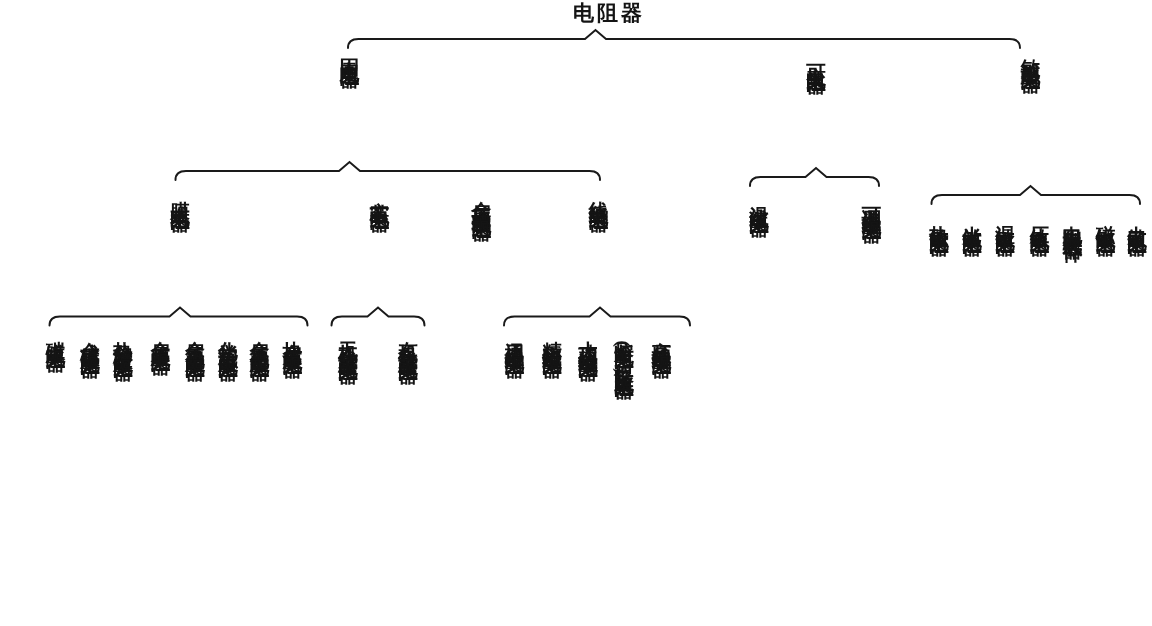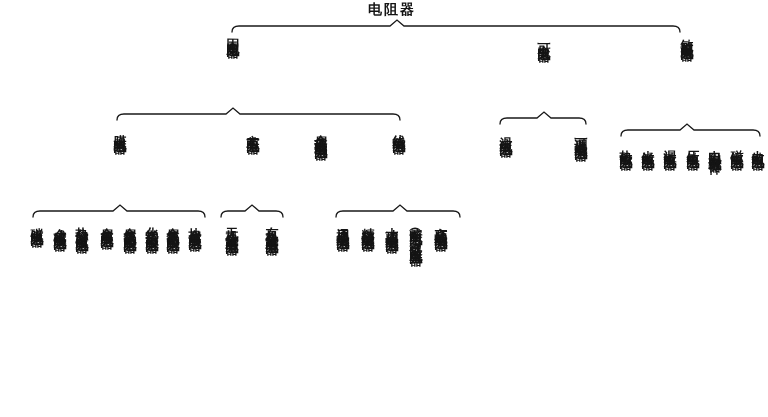--- a/index.html
+++ b/index.html
@@ -49,21 +49,21 @@
 <div class="canvas">
   <svg class="brace-layer" width="768" height="417" viewBox="0 0 768 417">
       <path d="M 232 32 Q 232 26 239 26 L 390 26 L 397 20 L 404 26 L 673 26 Q 680 26 680 32" fill="none" stroke="#1a1a1a" stroke-width="1.3" stroke-linecap="round"></path>
       <path d="M 117 120 Q 117 114 124 114 L 226 114 L 233 108 L 240 114 L 393 114 Q 400 114 400 120" fill="none" stroke="#1a1a1a" stroke-width="1.3" stroke-linecap="round"></path>
       <path d="M 500 124 Q 500 118 507 118 L 537 118 L 544 112 L 551 118 L 579 118 Q 586 118 586 124" fill="none" stroke="#1a1a1a" stroke-width="1.3" stroke-linecap="round"></path>
       <path d="M 621 136 Q 621 130 628 130 L 680 130 L 687 124 L 694 130 L 753 130 Q 760 130 760 136" fill="none" stroke="#1a1a1a" stroke-width="1.3" stroke-linecap="round"></path>
       <path d="M 33 217 Q 33 211 40 211 L 113 211 L 120 205 L 127 211 L 198 211 Q 205 211 205 217" fill="none" stroke="#1a1a1a" stroke-width="1.3" stroke-linecap="round"></path>
       <path d="M 221 217 Q 221 211 228 211 L 245 211 L 252 205 L 259 211 L 276 211 Q 283 211 283 217" fill="none" stroke="#1a1a1a" stroke-width="1.3" stroke-linecap="round"></path>
       <path d="M 336 217 Q 336 211 343 211 L 393 211 L 400 205 L 407 211 L 453 211 Q 460 211 460 217" fill="none" stroke="#1a1a1a" stroke-width="1.3" stroke-linecap="round"></path>
     </svg>
-<div class="node-h" style="left: 392px; top: 3px;">电阻器</div>
+<div class="node-h" style="left: 406px; top: 3px;">电阻器</div>
     <div class="node-v" style="left: 233px; top: 28px;">固定电阻器</div>
     <div class="node-v" style="left: 544px; top: 32px;">可变电阻器</div>
     <div class="node-v" style="left: 687px; top: 29px;">敏感型电阻器</div>
     <div class="node-v" style="left: 120px; top: 124px;">膜式电阻器</div>
     <div class="node-v" style="left: 253px; top: 124px;">实芯电阻器</div>
     <div class="node-v" style="left: 321px; top: 124px;">金属玻璃釉电阻器</div>
     <div class="node-v" style="left: 399px; top: 124px;">线绕电阻器</div>
     <div class="node-v" style="left: 506px; top: 127px;">滑线电阻器</div>
     <div class="node-v" style="left: 581px; top: 127px;">可调线绕电阻器</div>
     <div class="node-v" style="left: 626px; top: 140px;">热敏电阻器</div>

